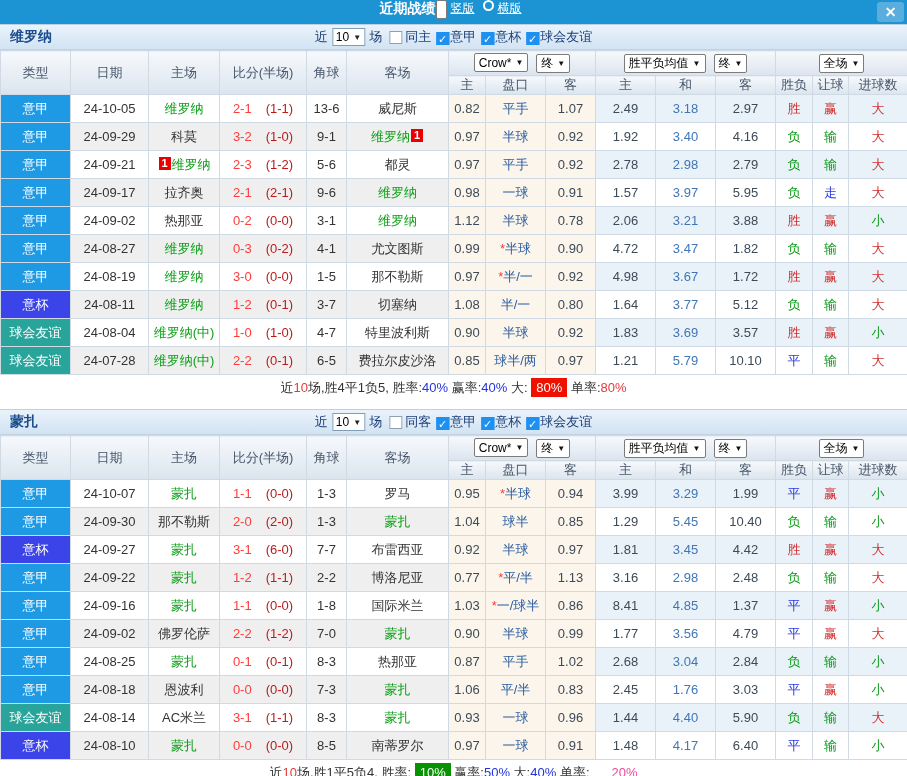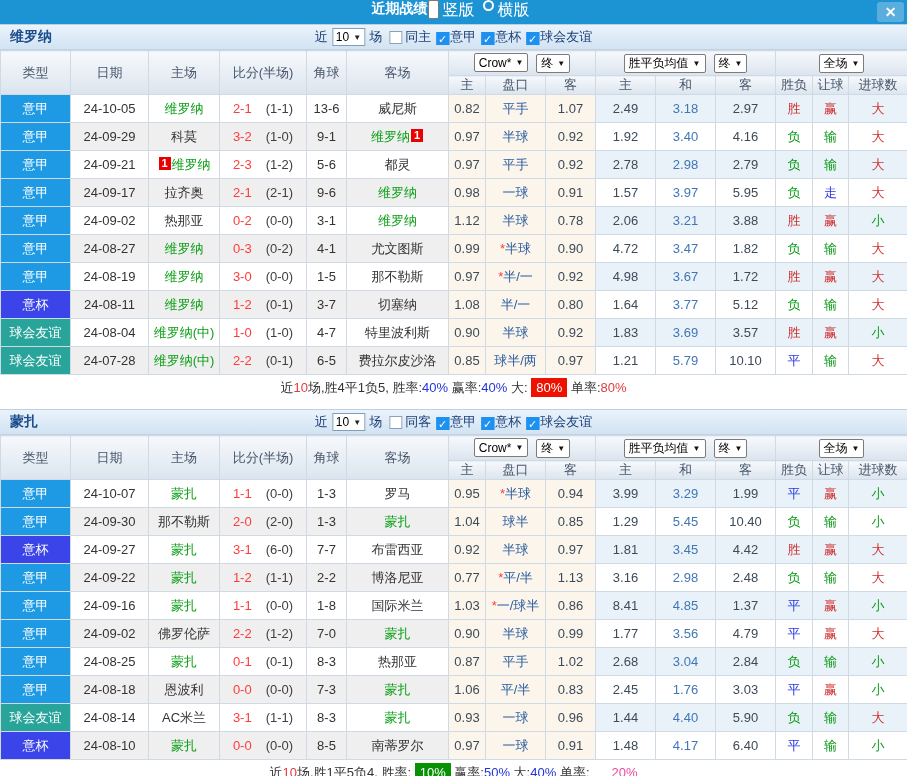--- a/index.html
+++ b/index.html
@@ -16,21 +16,21 @@
     display:flex; align-items:flex-start; justify-content:center;
     position:relative; font-size:14px;
   }
   .title-text { font-weight:bold; }
   .radio {
     display:inline-block; width:11px; height:11px; border-radius:50%;
     border:2px solid #fff; vertical-align:-1px; margin:0 4px 0 2px; background:transparent;
     cursor:pointer;
   }
   .radio.sel { background:#fff; margin-left:0; }
-  .radio-label { font-size:16px; margin-right:6px; }
+  .radio-label { font-size:12px; margin-right:6px;text-decoration:underline; }
   .close-btn {
     position:absolute; right:3px; top:2px; width:27px; height:20px;
     background:#59aede; border:none; border-radius:3px; color:#fff;
     font-size:14px; font-weight:bold; line-height:18px; text-align:center; cursor:pointer;
   }
   
   .band {
     height:26px; background:linear-gradient(#eaf3fb,#d2e3f3);
     border-top:1px solid #bcd0e2; border-bottom:1px solid #c3d2e0;
     display:flex; align-items:center; position:relative;
@@ -77,21 +77,21 @@
   tbody tr:nth-child(odd)  .c-euro { background:#e9f2f9; }
   tbody tr:nth-child(even) .c-euro { background:#fff; }
   td.lg { color:#fff; }
   .tname { color:#333; }
   .tname.green { color:#0b9f16; }
   .badge1 {
     display:inline-block; background:#e90000; color:#fff; width:12px; height:13px;
     font-size:11px; line-height:13px; vertical-align:2px; margin:0 1px; font-weight:bold;
   }
   .sc { color:#ff3b3b;text-align:right; }
-  .half { color:#404040; margin-left:14px; }
+  .half { color:#b91c1c; margin-left:14px; }
   .num { color:#3d4a57; }
   .draw { color:#4076b5; }
   .hcap { color:#2a5c9f; }
   .hcap .star { color:#ff3b3b; }
   .res.r { color:#d22f2f; }
   .res.b { color:#2736e0; }
   .res.g { color:#0b9a16; }
   
   .summary {
     height:34px; line-height:26px; text-align:center; font-size:13px; color:#333; background:#fff;

